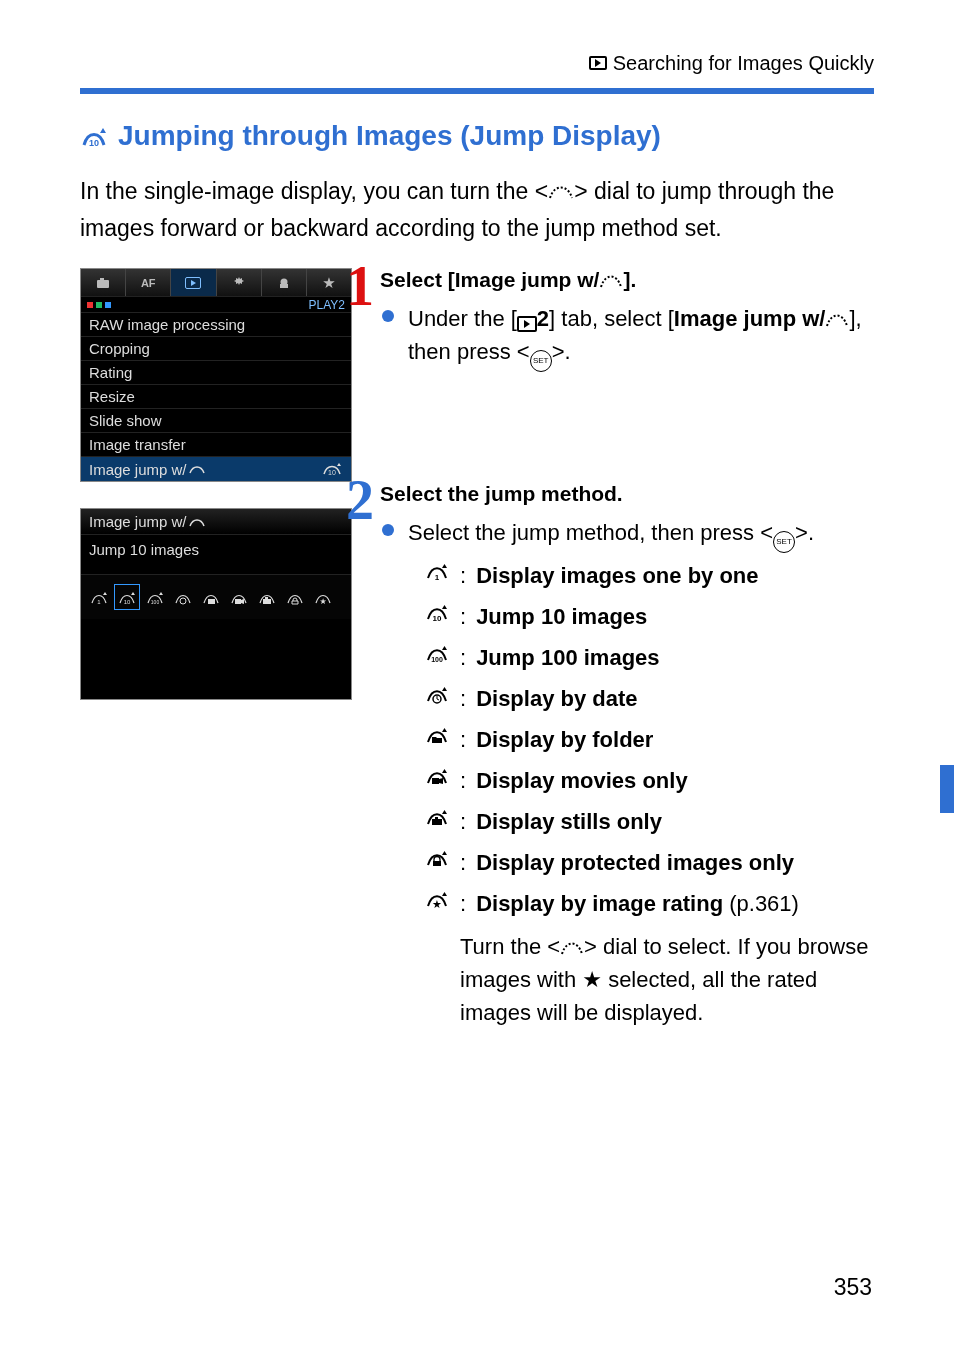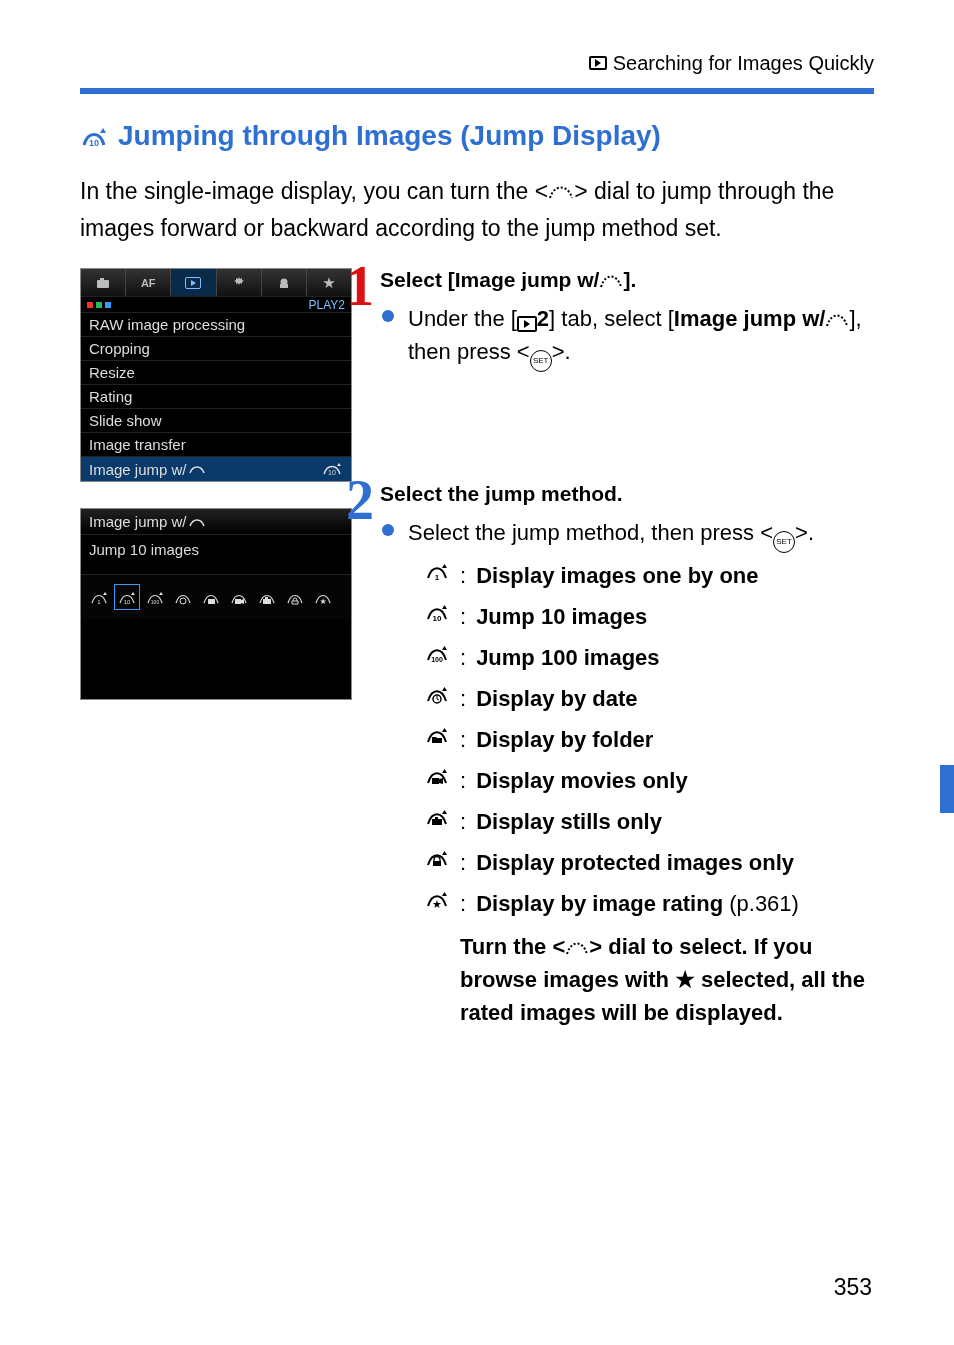--- a/index.html
+++ b/index.html
@@ -135,21 +135,21 @@
   .bullet .dot{
     width:12px;height:12px;border-radius:50%;background:#2f6fd1;margin-top:8px;flex:0 0 12px;
   }
   .bullet .txt{flex:1;}
   .jump-list{ list-style:none; padding-left:46px; }
   .jump-list li{ display:flex; align-items:flex-start; gap:10px; margin-bottom:8px; }
   .jump-list .jl-icon{ width:26px; flex:0 0 26px; display:flex; justify-content:center; padding-top:2px; }
   .jump-list .jl-colon{ padding-top:0; }
   .jump-list .jl-text{ font-weight:bold; font-size:22px; }
   .rating-extra{
-    font-size:22px; font-weight:bold; padding-left:82px; line-height:1.5; margin-top:10px;
+    font-size:22px; font-weight:normal; padding-left:82px; line-height:1.5; margin-top:10px;
   }
   .pagenum{
     position:absolute; bottom:44px; right:82px; font-size:23px;
   }
   .side-tab{
     position:absolute; right:0; top:765px; width:14px; height:48px; background:#2f6fd1;
   }
   .set-icon{
     display:inline-flex;width:22px;height:22px;border:1.5px solid #000;border-radius:50%;
     align-items:center;justify-content:center;font-size:8px;font-family:Arial; vertical-align:-4px;
@@ -226,24 +226,24 @@
           <span class="play-label">PLAY2</span>
         </div>
         <ul class="cam-list">
           <li>
               <span>RAW image processing</span>
             </li>
           <li>
               <span>Cropping</span>
             </li>
           <li>
+              <span>Rating</span>
+            </li>
+          <li>
               <span>Resize</span>
-            </li>
-          <li>
-              <span>Rating</span>
             </li>
           <li>
               <span>Slide show</span>
             </li>
           <li>
               <span>Image transfer</span>
             </li>
           <li class="hi">
             <span>Image jump w/</span>
             <svg width="16" height="12" style="margin-left:2px">

